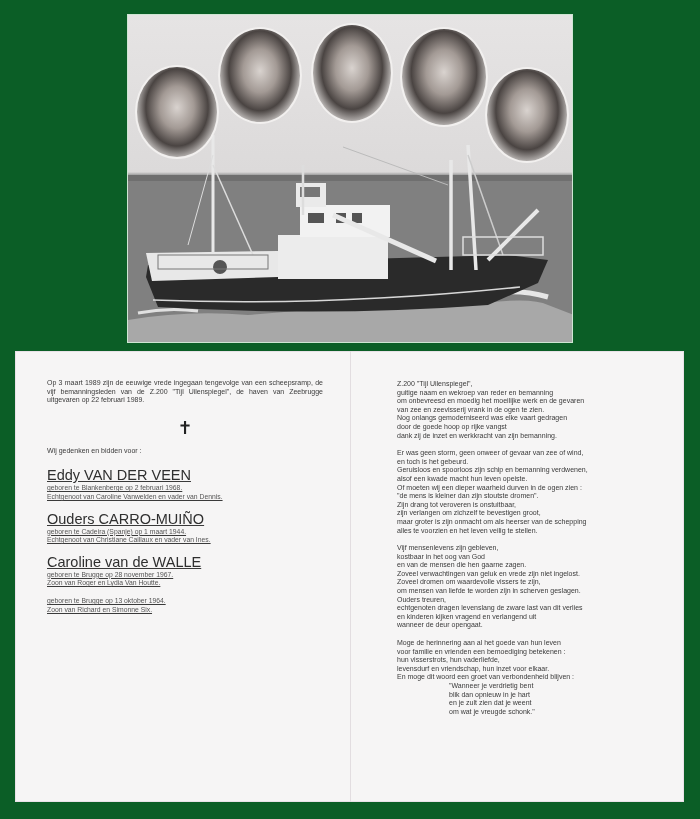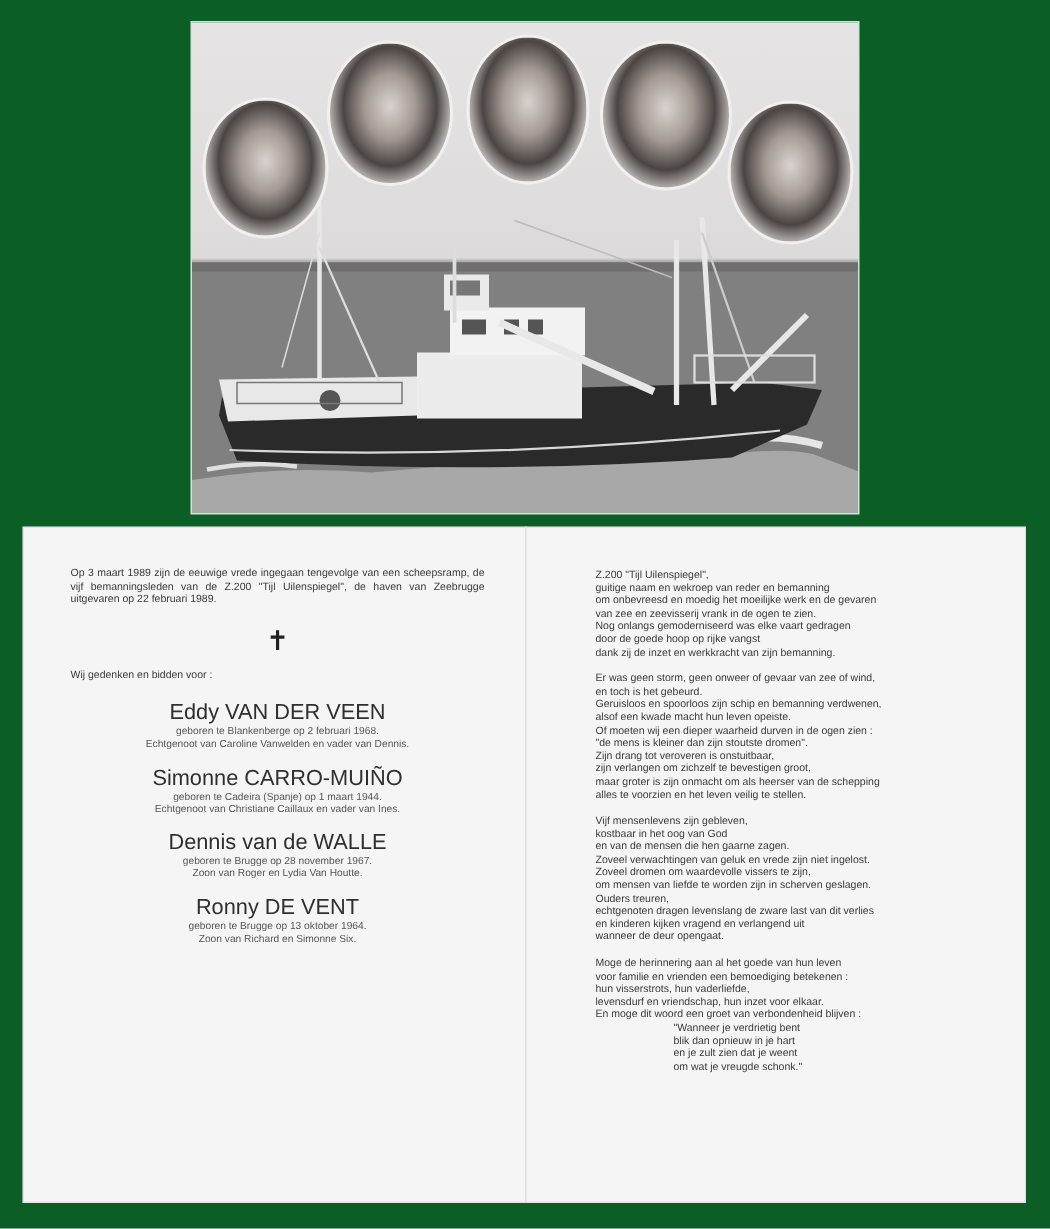--- a/index.html
+++ b/index.html
@@ -39,21 +39,21 @@
     .left-col {
       position: absolute; left: 32px; top: 28px; width: 276px;
       color: #3a3a3a; font-size: 7px; line-height: 8.6px;
     }
     .intro { text-align: justify; }
     .cross {
       text-align: center; font-size: 18px; color: #222; margin: 14px 0 10px 0; line-height: 18px;
       font-family: "DejaVu Serif", serif;
     }
     .remember { margin-bottom: 12px; }
-    .victim { text-align: center; margin-bottom: 9px; }
+    .victim { text-align: left; margin-bottom: 9px; text-decoration: underline; }
     .victim .name { font-size: 14.5px; line-height: 17px; color: #2f2f2f; }
     .victim .line { font-size: 6.8px; line-height: 8.6px; color: #555; }
     .right-col {
       position: absolute; left: 382px; top: 29px; width: 272px;
       color: #3a3a3a; font-size: 7px; line-height: 8.6px;
     }
     .stanza { margin-bottom: 9px; }
     .stanza div { white-space: nowrap; }
     .quote { padding-left: 52px; }
   </style>
@@ -112,31 +112,30 @@
     <div class="intro">Op 3 maart 1989 zijn de eeuwige vrede ingegaan tengevolge van een scheepsramp, de vijf bemanningsleden van de Z.200 "Tijl Uilenspiegel", de haven van Zeebrugge uitgevaren op 22 februari 1989.</div>
     <div class="cross">✝</div>
     <div class="remember">Wij gedenken en bidden voor :</div>
 
     <div class="victim">
       <div class="name">Eddy VAN DER VEEN</div>
       <div class="line">geboren te Blankenberge op 2 februari 1968.</div>
       <div class="line">Echtgenoot van Caroline Vanwelden en vader van Dennis.</div>
     </div>
     <div class="victim">
-      <div class="name">Simonne CARRO-MUIÑO</div>
+      <div class="name">Ouders CARRO-MUIÑO</div>
       <div class="line">geboren te Cadeira (Spanje) op 1 maart 1944.</div>
       <div class="line">Echtgenoot van Christiane Caillaux en vader van Ines.</div>
     </div>
     <div class="victim">
-      <div class="name">Dennis van de WALLE</div>
+      <div class="name">Caroline van de WALLE</div>
       <div class="line">geboren te Brugge op 28 november 1967.</div>
       <div class="line">Zoon van Roger en Lydia Van Houtte.</div>
     </div>
     <div class="victim">
-      <div class="name">Ronny DE VENT</div>
       <div class="line">geboren te Brugge op 13 oktober 1964.</div>
       <div class="line">Zoon van Richard en Simonne Six.</div>
     </div>
   </div>
 
   <div class="right-col">
     <div class="stanza">
       <div>Z.200 "Tijl Uilenspiegel",</div>
       <div>guitige naam en wekroep van reder en bemanning</div>
       <div>om onbevreesd en moedig het moeilijke werk en de gevaren</div>

